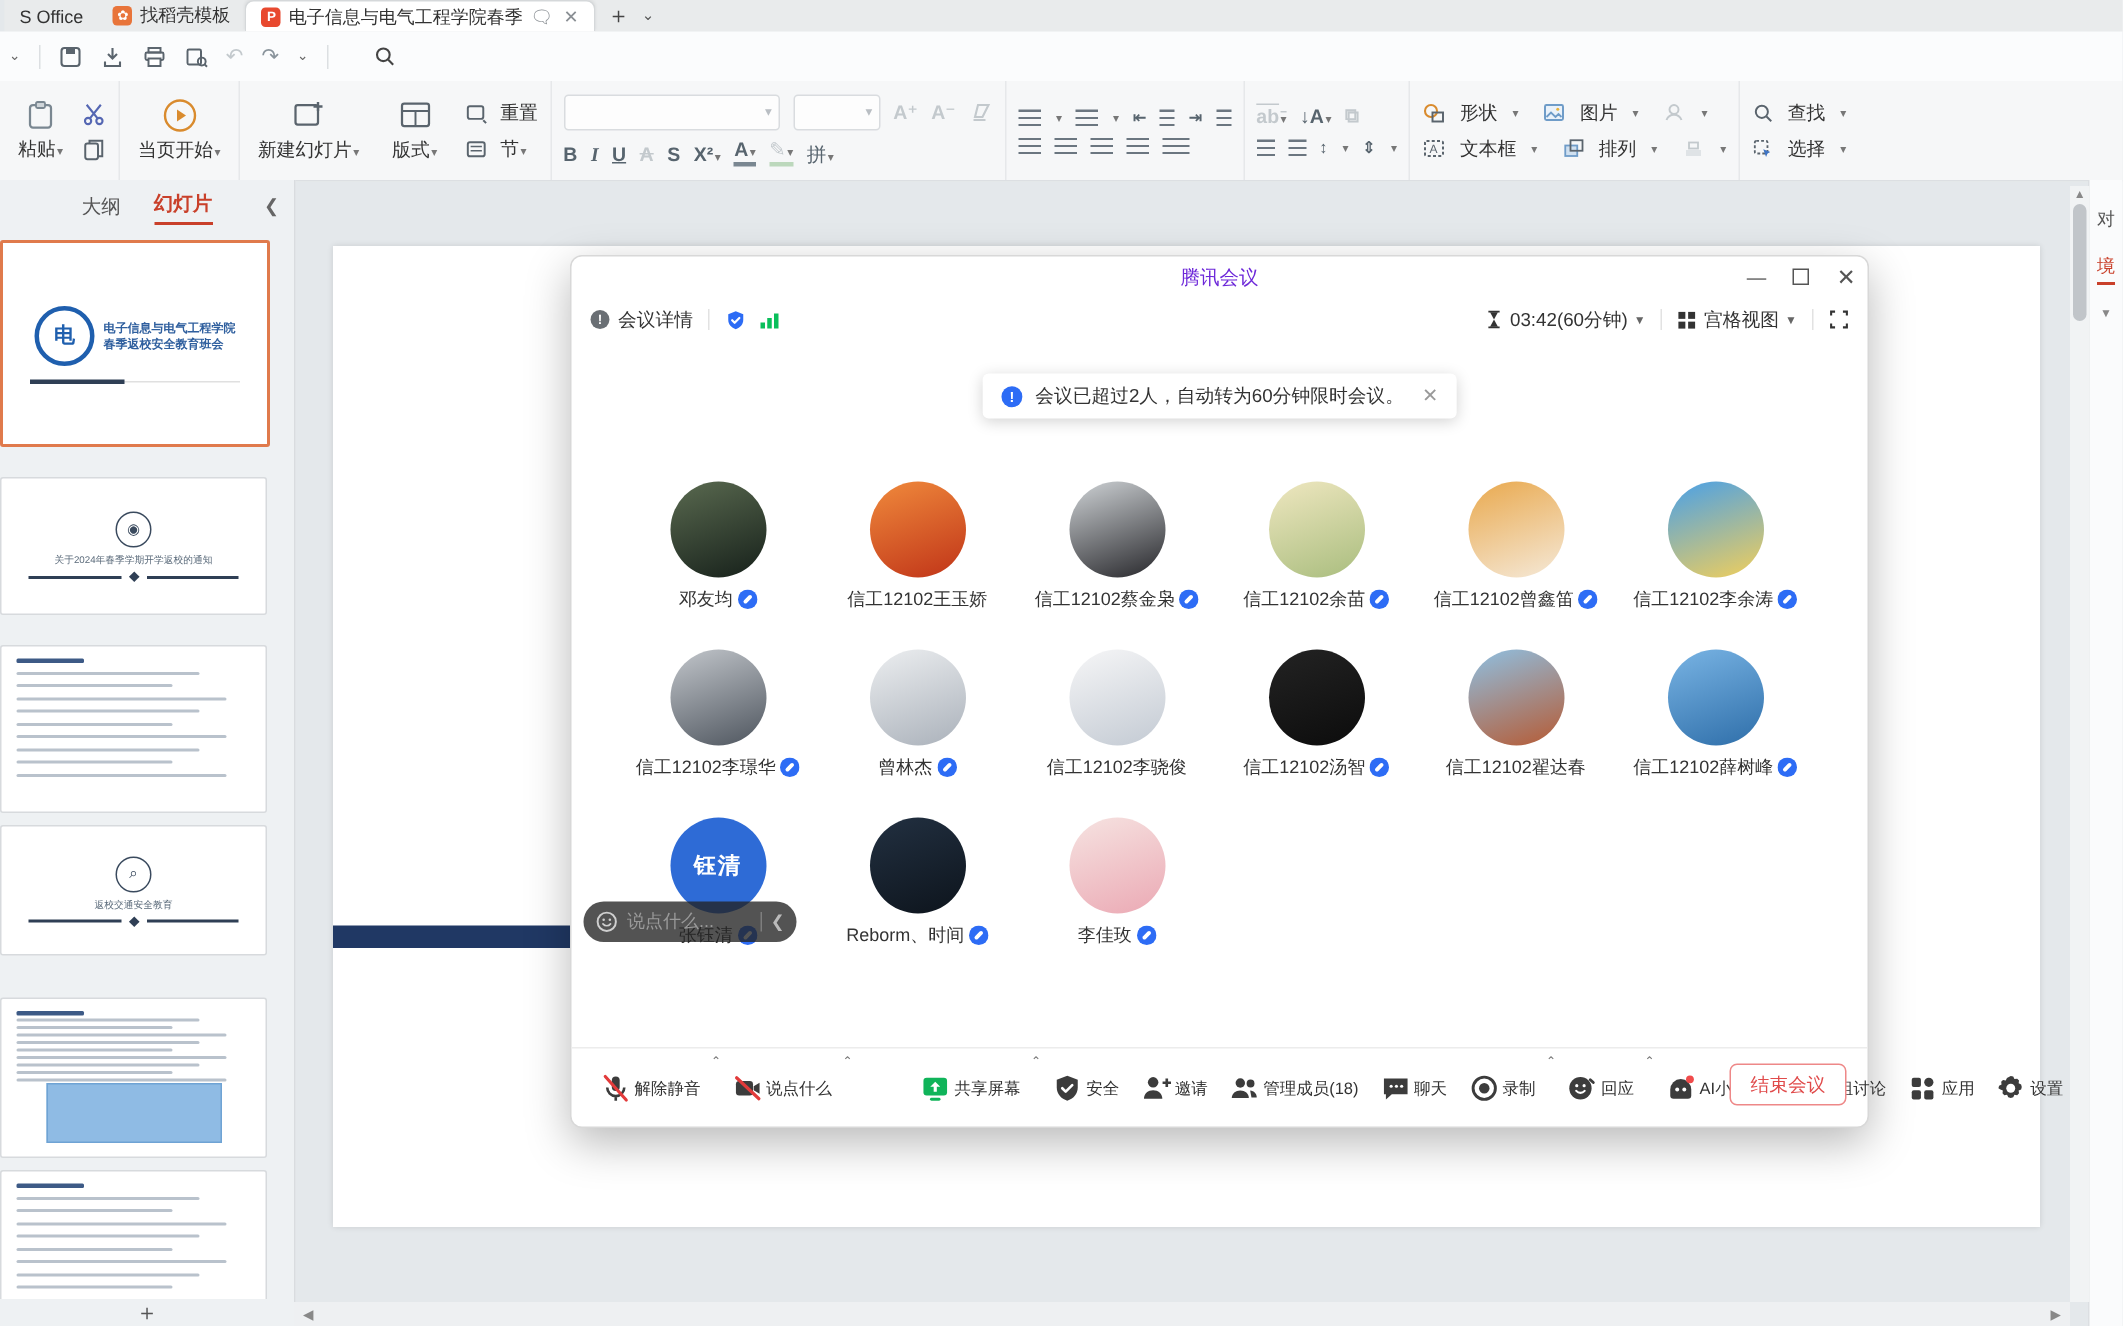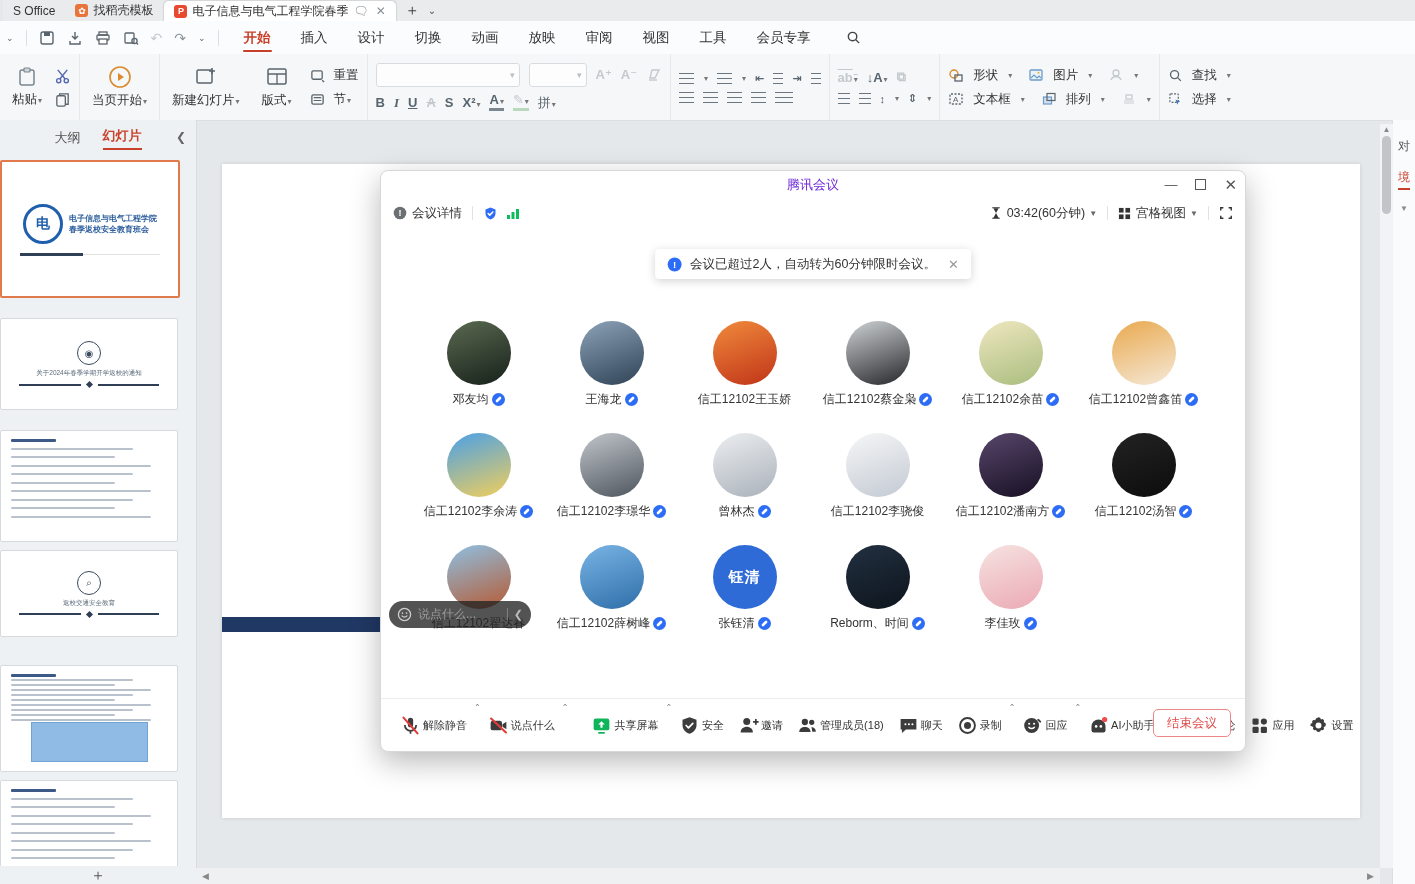--- a/index.html
+++ b/index.html
@@ -89,21 +89,21 @@
           color:#fff;font-size:15px;font-weight:bold;letter-spacing:1px}
   .pname{margin-top:6px;font-size:12px;color:#333;display:flex;align-items:center;gap:3px;white-space:nowrap}
   #chatoverlay{position:absolute;top:430px;left:8px;width:126px;height:27px;border-radius:15px;
                background:rgba(35,35,35,.78);display:flex;align-items:center;gap:6px;padding:0 8px;z-index:5}
   #chatoverlay .ph{color:#9a9a9a;font-size:12px;flex:1}
   #chatoverlay .cdiv{width:1px;height:13px;background:rgba(255,255,255,.25)}
   #chatoverlay .col{color:#bbb;font-size:11px}
   #mtoolbar{position:absolute;left:0;right:0;bottom:0;height:52px;border-top:1px solid #ececec;display:flex;align-items:center;padding:0 12px}
   .mt-item{display:flex;flex-direction:row;align-items:center;gap:2px;font-size:11px;color:#333;padding:0 7px;white-space:nowrap}
   .mt-caret{font-size:8px;color:#777;align-self:flex-start;margin-top:4px}
-  .gap-lg{margin-left:16px}
+  .gap-lg{margin-left:38px}
   #endbtn{position:absolute;right:14px;bottom:14px;width:76px;height:26px;border:1px solid #e88;border-radius:5px;
           background:#fff;color:#e04b4b;font-size:12.5px;display:flex;align-items:center;justify-content:center}
 </style>
 </head>
 <body>
 
 <div id="tabbar" class="abs">
     <div class="wtab">
       <span>S Office</span>
     </div>
@@ -149,32 +149,20 @@
           <rect x="2" y="3" width="9" height="10" rx="1" fill="none" stroke="#5a646d" stroke-width="1.3"></rect>
           <circle cx="11.5" cy="11" r="2.6" fill="none" stroke="#5a646d" stroke-width="1.3"></circle>
           <path d="M13.4 12.9l1.6 1.6" stroke="#5a646d" stroke-width="1.3"></path>
         </svg>
       </span>
     <span style="color:#c3c9cd;font-size:14px">↶</span>
     <span style="color:#8a949c;font-size:14px">↷</span>
     <span style="font-size:9px;color:#666">⌄</span>
     <span class="qsep"></span>
   </div>
-  <div id="mtabs" class="flex">
-      <span class="mtab active">开始</span>
-      <span class="mtab">插入</span>
-      <span class="mtab">设计</span>
-      <span class="mtab">切换</span>
-      <span class="mtab">动画</span>
-      <span class="mtab">放映</span>
-      <span class="mtab">审阅</span>
-      <span class="mtab">视图</span>
-      <span class="mtab">工具</span>
-      <span class="mtab">会员专享</span>
-    </div>
   <span style="margin-left:20px">
       <svg width="15" height="15" viewBox="0 0 16 16">
         <circle cx="7" cy="7" r="4.5" fill="none" stroke="#444" stroke-width="1.5"></circle>
         <path d="M10.5 10.5l3.5 3.5" stroke="#444" stroke-width="1.5"></path>
       </svg>
     </span>
 </div>
 
 <div id="ribbon" class="abs">
   <div class="rgroup">
@@ -571,32 +559,20 @@
           <span>邓友均</span>
           <span>
             <svg width="13" height="13" viewBox="0 0 12 12">
               <circle cx="6" cy="6" r="6" fill="#2d6cf5"></circle>
               <rect x="2.8" y="4.8" width="6.4" height="2.4" rx="1.2" transform="rotate(-45 6 6)" fill="#fff"></rect>
             </svg>
           </span>
         </div>
       </div>
       <div class="pcell">
-        <div class="avatar" style="background: linear-gradient(160deg, rgb(141, 163, 184), rgb(47, 66, 86));"></div>
-        <div class="pname">
-          <span>王海龙</span>
-          <span>
-            <svg width="13" height="13" viewBox="0 0 12 12">
-              <circle cx="6" cy="6" r="6" fill="#2d6cf5"></circle>
-              <rect x="2.8" y="4.8" width="6.4" height="2.4" rx="1.2" transform="rotate(-45 6 6)" fill="#fff"></rect>
-            </svg>
-          </span>
-        </div>
-      </div>
-      <div class="pcell">
         <div class="avatar" style="background: linear-gradient(160deg, rgb(240, 138, 60), rgb(192, 52, 24));"></div>
         <div class="pname">
           <span>信工12102王玉娇</span>
         </div>
       </div>
       <div class="pcell">
         <div class="avatar" style="background: linear-gradient(160deg, rgb(207, 211, 214), rgb(38, 38, 42));"></div>
         <div class="pname">
           <span>信工12102蔡金枭</span>
           <span>
@@ -664,32 +640,20 @@
               <circle cx="6" cy="6" r="6" fill="#2d6cf5"></circle>
               <rect x="2.8" y="4.8" width="6.4" height="2.4" rx="1.2" transform="rotate(-45 6 6)" fill="#fff"></rect>
             </svg>
           </span>
         </div>
       </div>
       <div class="pcell">
         <div class="avatar" style="background: linear-gradient(160deg, rgb(246, 246, 247), rgb(195, 202, 211));"></div>
         <div class="pname">
           <span>信工12102李骁俊</span>
-        </div>
-      </div>
-      <div class="pcell">
-        <div class="avatar" style="background: linear-gradient(160deg, rgb(88, 70, 107), rgb(23, 16, 36));"></div>
-        <div class="pname">
-          <span>信工12102潘南方</span>
-          <span>
-            <svg width="13" height="13" viewBox="0 0 12 12">
-              <circle cx="6" cy="6" r="6" fill="#2d6cf5"></circle>
-              <rect x="2.8" y="4.8" width="6.4" height="2.4" rx="1.2" transform="rotate(-45 6 6)" fill="#fff"></rect>
-            </svg>
-          </span>
         </div>
       </div>
       <div class="pcell">
         <div class="avatar" style="background: linear-gradient(160deg, rgb(35, 35, 35), rgb(12, 12, 12));"></div>
         <div class="pname">
           <span>信工12102汤智</span>
           <span>
             <svg width="13" height="13" viewBox="0 0 12 12">
               <circle cx="6" cy="6" r="6" fill="#2d6cf5"></circle>
               <rect x="2.8" y="4.8" width="6.4" height="2.4" rx="1.2" transform="rotate(-45 6 6)" fill="#fff"></rect>

